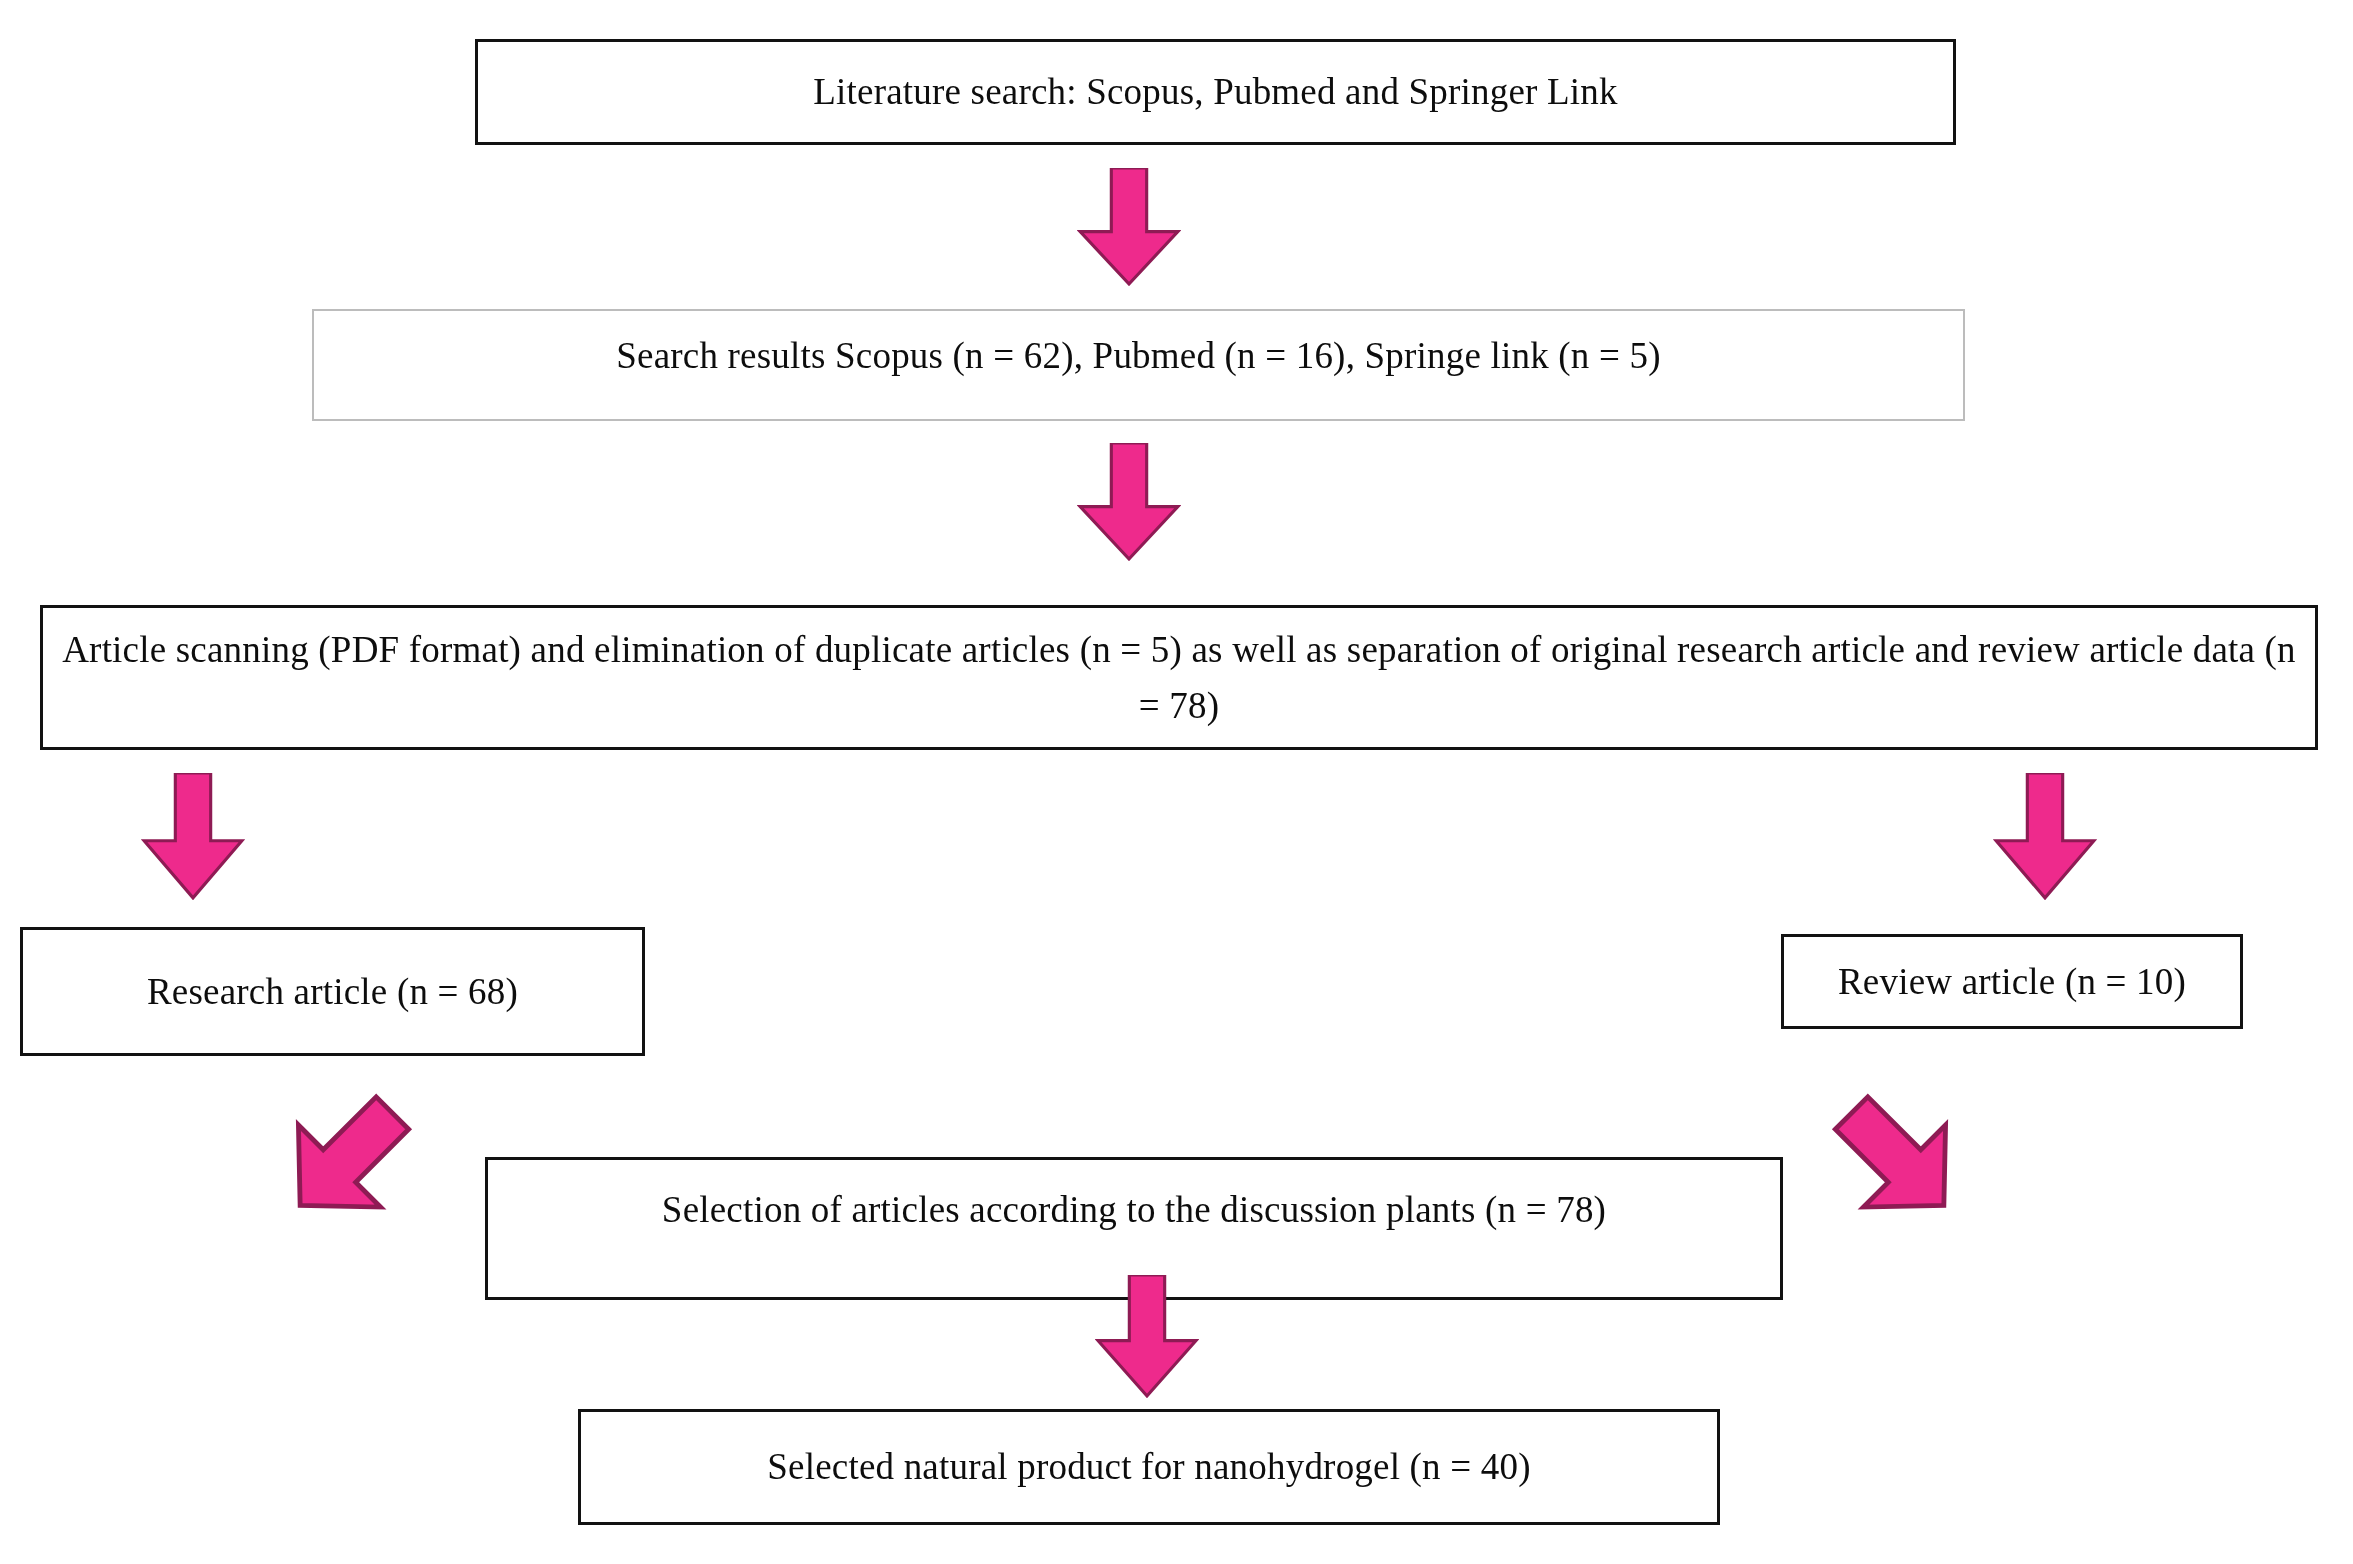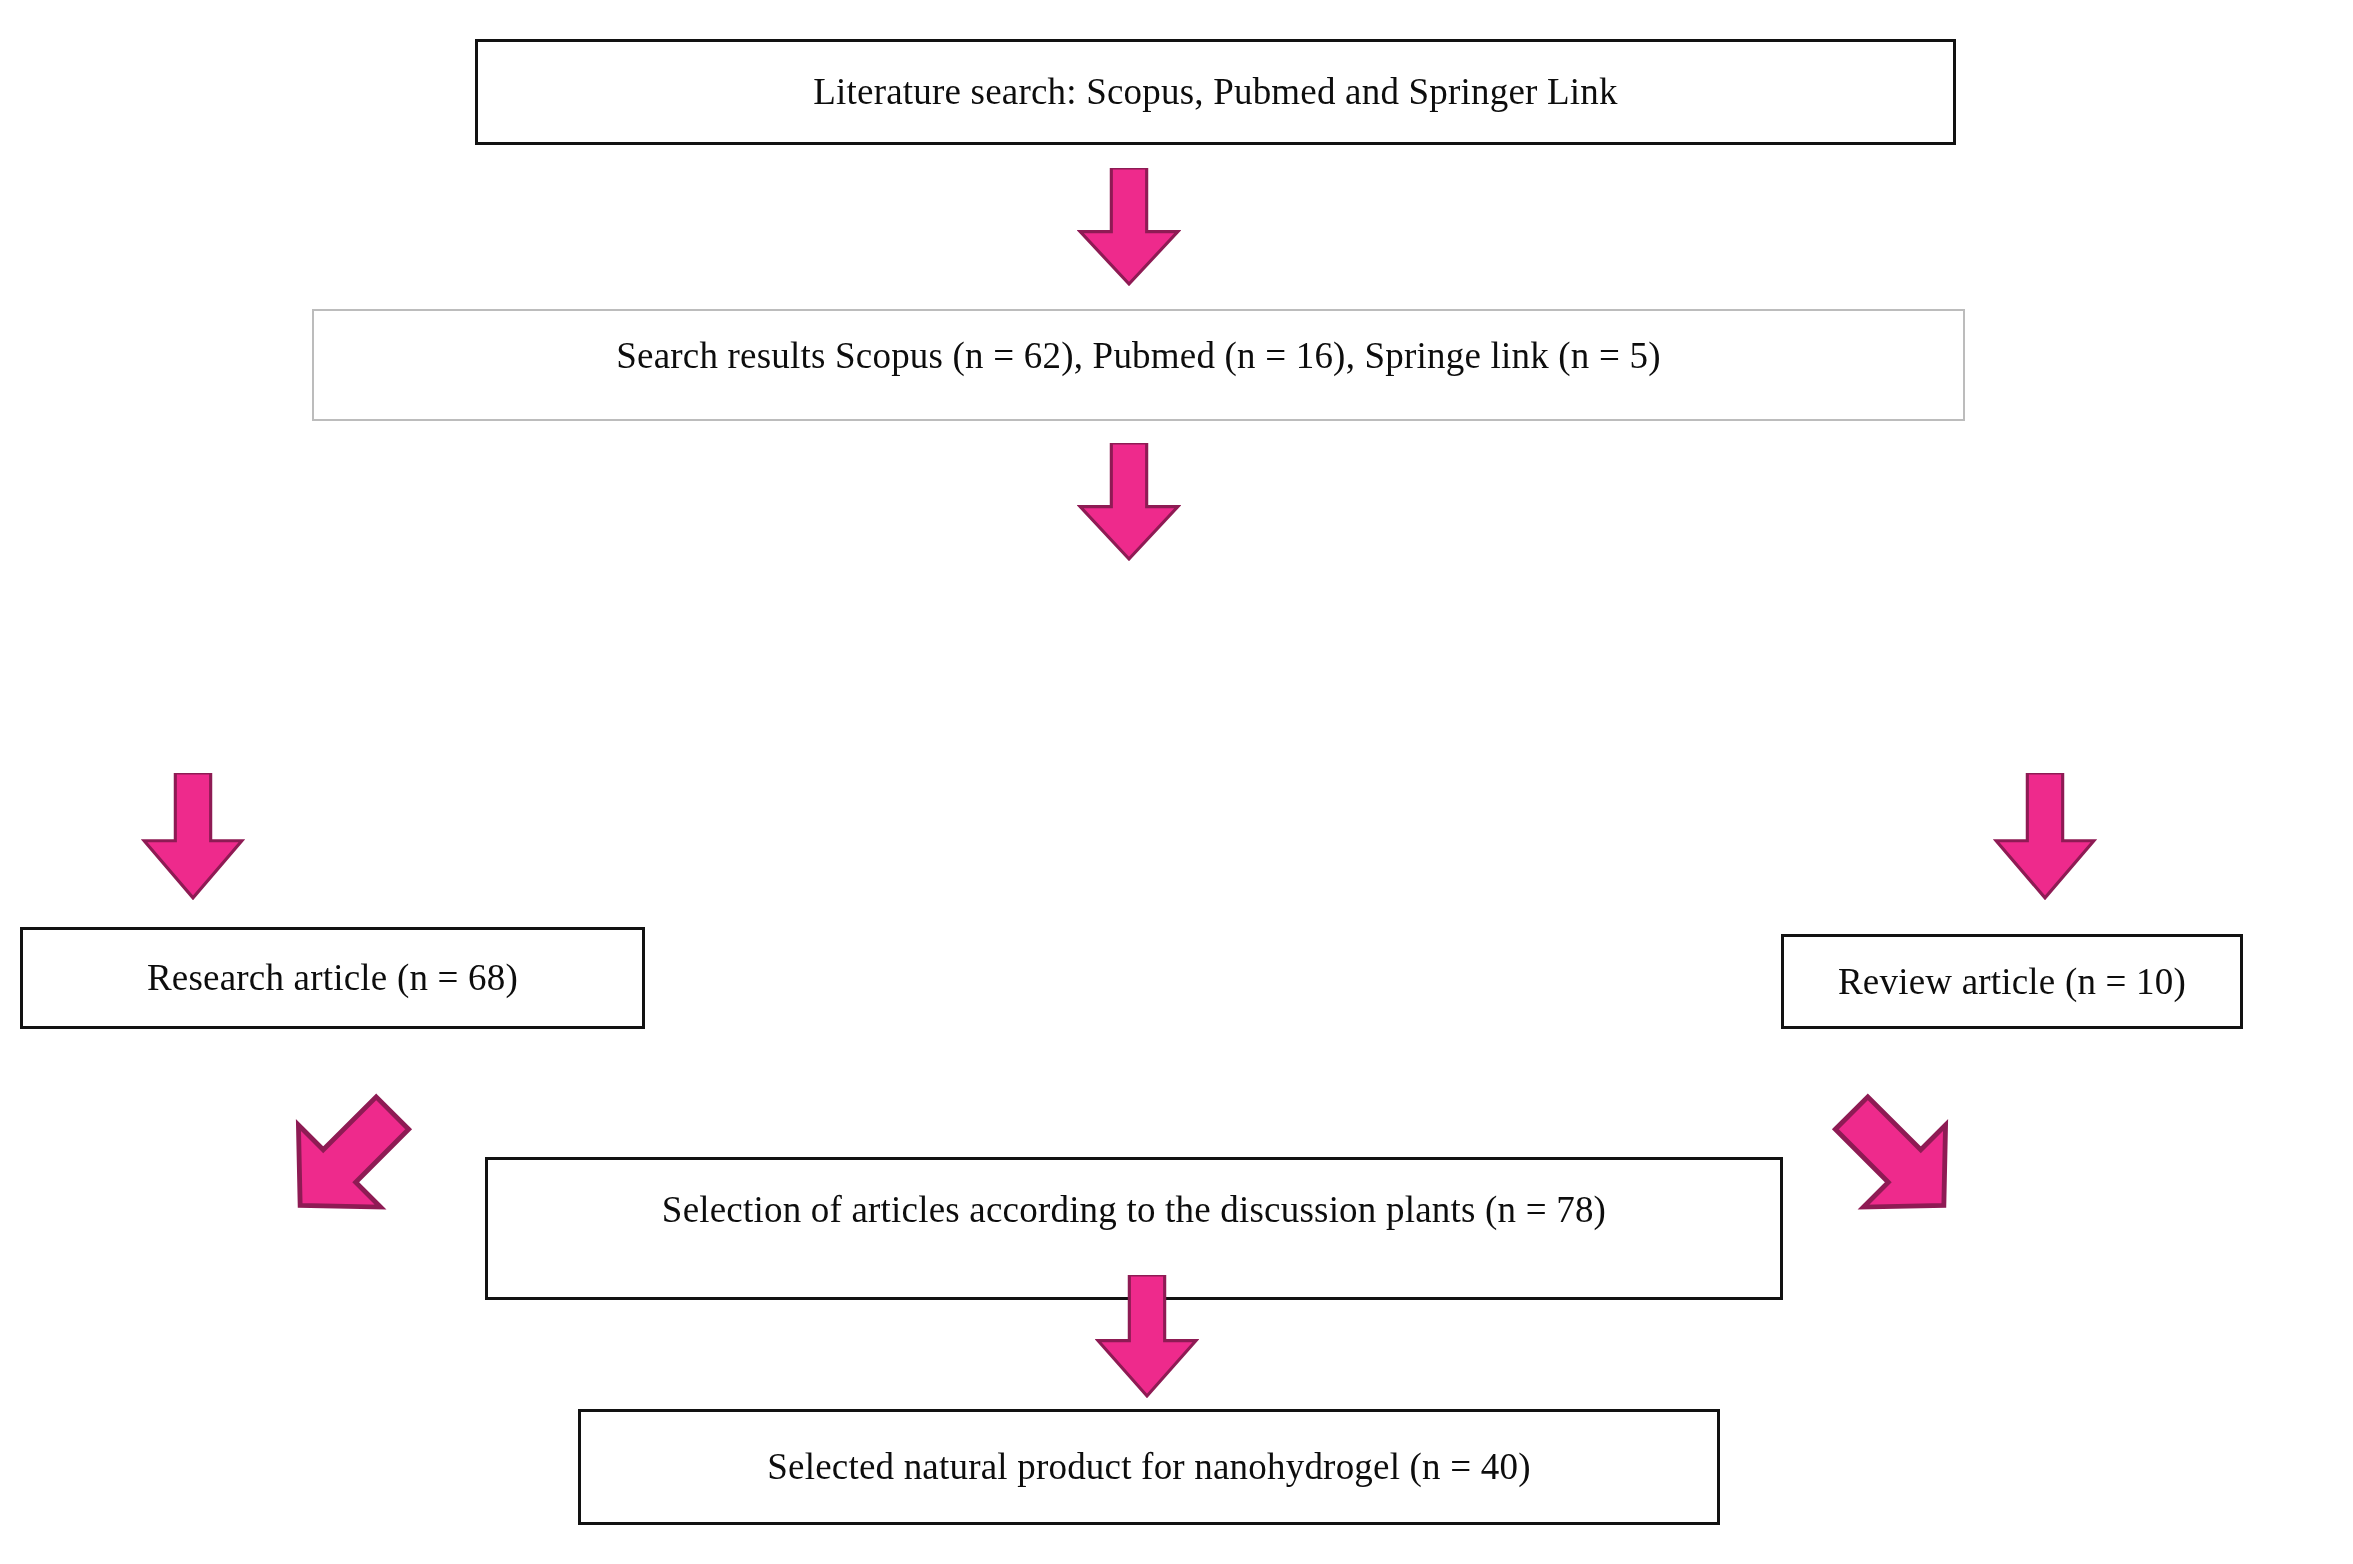--- a/index.html
+++ b/index.html
@@ -43,21 +43,21 @@
     left: 312px; top: 309px; width: 1653px; height: 112px;
     border: 2.7px solid #bcbcbc;
     font-size: 37px;
   }
   #node-article-scanning {
     left: 40px; top: 605px; width: 2278px; height: 145px;
     border: 3.6px solid #121212;
     font-size: 37px;
   }
   #node-research-article {
-    left: 20px; top: 927px; width: 625px; height: 102px;
+    left: 20px; top: 927px; width: 625px; height: 129px;
     border: 3.6px solid #121212;
     font-size: 37px;
     align-items: center;
   }
   #node-review-article {
     left: 1781px; top: 934px; width: 462px; height: 95px;
     border: 3.6px solid #121212;
     font-size: 37px;
   }
   #node-selection-articles {
@@ -110,20 +110,23 @@
   <div class="node" id="node-search-results">
     <span class="label">Search results Scopus (n = 62), Pubmed (n = 16), Springe link (n = 5)</span>
   </div>
 
   <div class="arrow" id="arrow-2">
     <svg viewBox="0 0 100 115" preserveAspectRatio="none">
       <polygon points="33,0 67,0 67,62 97,62 50,113 3,62 33,62" fill="#EE2A8C" stroke="#8E1B54" stroke-width="3"></polygon>
     </svg>
   </div>
 
+  <div class="node" id="node-article-scanning">
+    <span class="label">Article scanning (PDF format) and elimination of duplicate articles (n = 5) as well as separation of original research article and review article data (n = 78)</span>
+  </div>
 
   <div class="arrow" id="arrow-3">
     <svg viewBox="0 0 100 120" preserveAspectRatio="none">
       <polygon points="33,0 67,0 67,64 97,64 50,118 3,64 33,64" fill="#EE2A8C" stroke="#8E1B54" stroke-width="3"></polygon>
     </svg>
   </div>
 
   <div class="arrow" id="arrow-4">
     <svg viewBox="0 0 100 120" preserveAspectRatio="none">
       <polygon points="33,0 67,0 67,64 97,64 50,118 3,64 33,64" fill="#EE2A8C" stroke="#8E1B54" stroke-width="3"></polygon>

